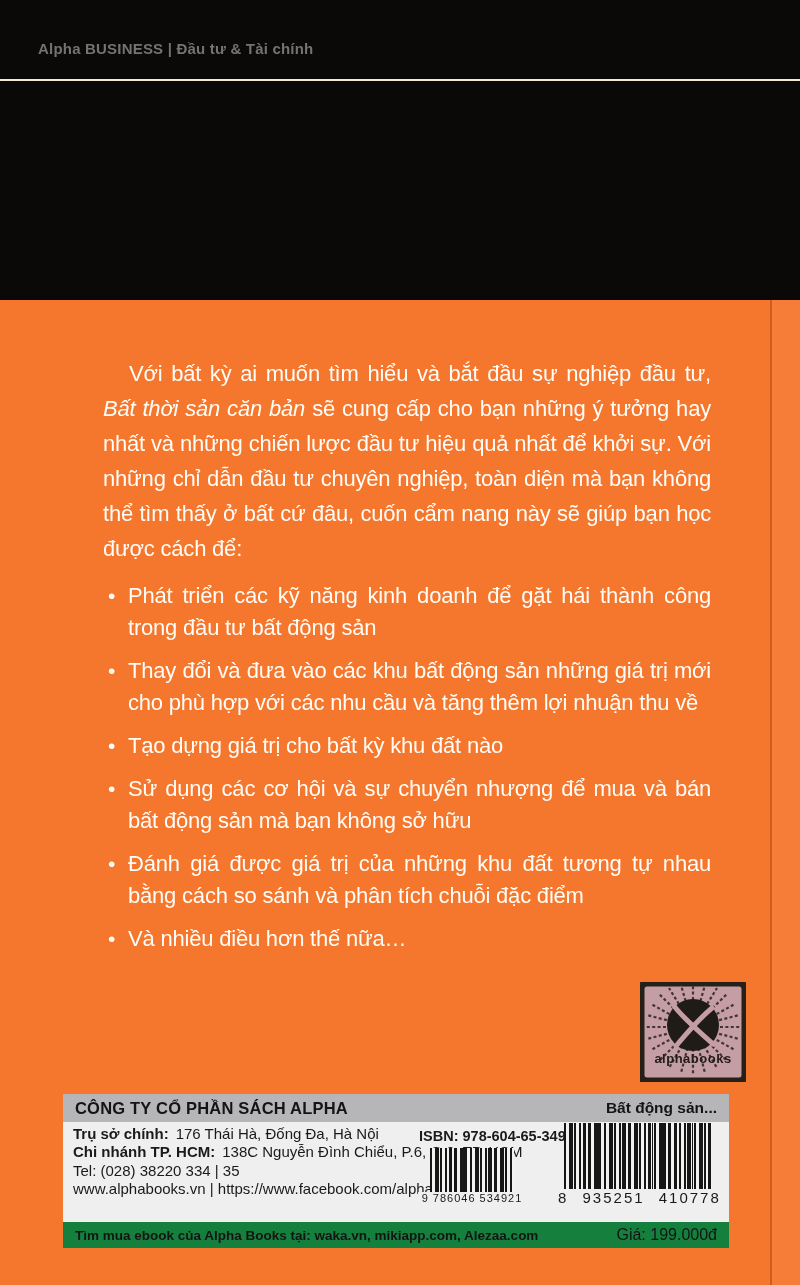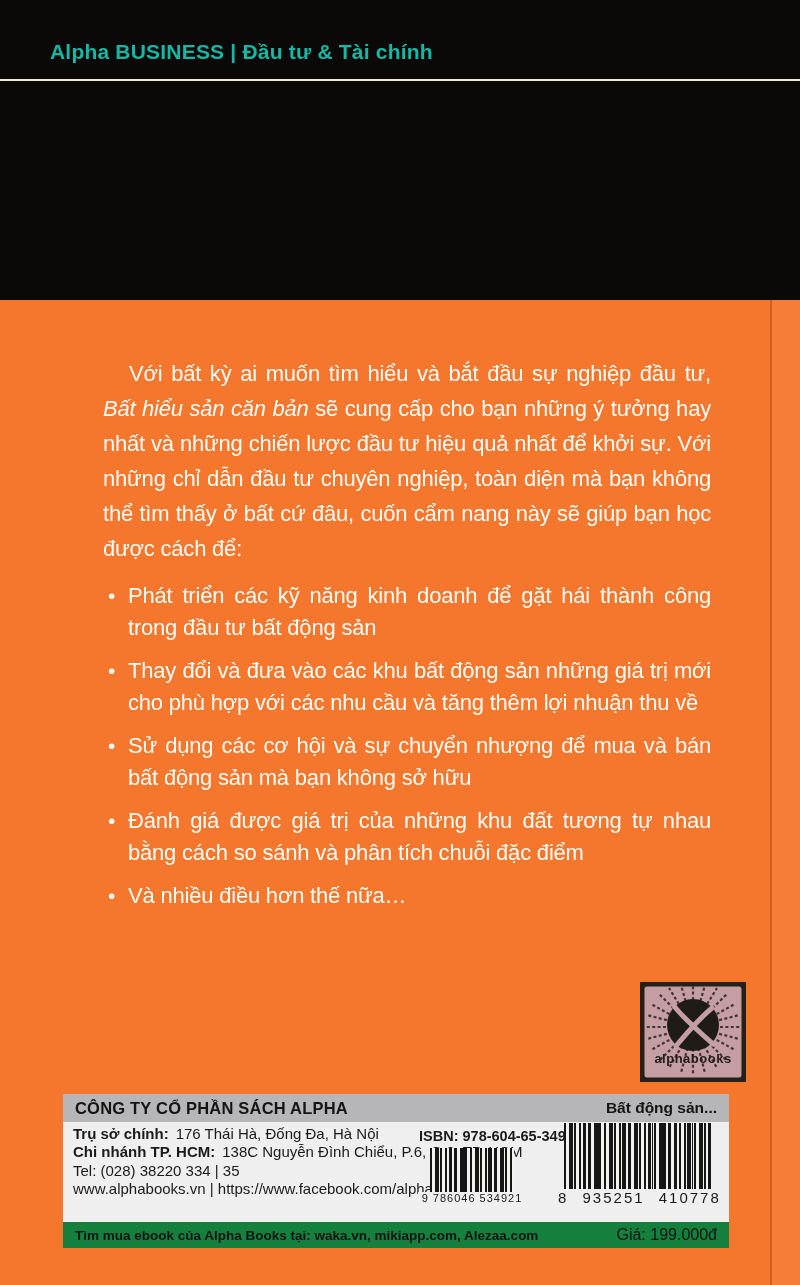--- a/index.html
+++ b/index.html
@@ -2,21 +2,21 @@
 <html><head>
 <meta charset="utf-8">
 <style>
   html,body{margin:0;padding:0;}
   body{width:800px;height:1285px;position:relative;overflow:hidden;
        font-family:"Liberation Sans",sans-serif;background:#f5762d;}
   .page{position:absolute;inset:0;}
 
   
   .top-black{position:absolute;left:0;top:0;width:800px;height:300px;background:#0b0907;}
-  .imprint{position:absolute;left:50px;top:40px;color:#14b8a6;font-size:21px;font-weight:bold;
+  .imprint{position:absolute;left:38px;top:40px;color:#737373;font-size:15px;font-weight:bold;
            letter-spacing:.2px;white-space:nowrap;}
   .cream-line{position:absolute;left:0;top:79px;width:800px;height:2px;background:#efe9d2;}
 
   
   .crease{position:absolute;left:770px;top:300px;width:2px;height:985px;background:rgba(140,45,0,.35);}
   .crease-shade{position:absolute;left:772px;top:300px;width:28px;height:985px;background:rgba(255,255,255,.05);}
 
   
   .content{position:absolute;left:103px;top:356px;width:608px;color:#fffdf8;}
   .intro{margin:0;font-size:22px;line-height:35px;text-align:justify;text-indent:26px;letter-spacing:-.2px;}
@@ -65,24 +65,25 @@
 
   <div class="top-black">
     <div class="imprint">Alpha BUSINESS | Đầu tư &amp; Tài chính</div>
     <div class="cream-line"></div>
   </div>
 
   <div class="crease"></div>
   <div class="crease-shade"></div>
 
   <div class="content">
-    <p class="intro"><span>Với bất kỳ ai muốn tìm hiểu và bắt đầu sự nghiệp đầu tư, </span><i>Bất hiểu sản căn bản</i><span> sẽ cung cấp cho bạn những ý tưởng hay nhất và những chiến lược đầu tư hiệu quả nhất để khởi sự. Với những chỉ dẫn đầu tư chuyên nghiệp, toàn diện mà bạn không thể tìm thấy ở bất cứ đâu, cuốn cẩm nang này sẽ giúp bạn học được cách để:</span></p>
+    <p class="intro"><span>Với bất kỳ ai muốn tìm hiểu và bắt đầu sự nghiệp đầu tư, </span><i>Bất thời sản căn bản</i><span> sẽ cung cấp cho bạn những ý tưởng hay nhất và những chiến lược đầu tư hiệu quả nhất để khởi sự. Với những chỉ dẫn đầu tư chuyên nghiệp, toàn diện mà bạn không thể tìm thấy ở bất cứ đâu, cuốn cẩm nang này sẽ giúp bạn học được cách để:</span></p>
     <ul class="benefits">
       <li>Phát triển các kỹ năng kinh doanh để gặt hái thành công trong đầu tư bất động sản</li>
       <li>Thay đổi và đưa vào các khu bất động sản những giá trị mới cho phù hợp với các nhu cầu và tăng thêm lợi nhuận thu về</li>
+      <li>Tạo dựng giá trị cho bất kỳ khu đất nào</li>
       <li>Sử dụng các cơ hội và sự chuyển nhượng để mua và bán bất động sản mà bạn không sở hữu</li>
       <li>Đánh giá được giá trị của những khu đất tương tự nhau bằng cách so sánh và phân tích chuỗi đặc điểm</li>
       <li>Và nhiều điều hơn thế nữa…</li>
     </ul>
   </div>
 
   <svg class="stamp" viewBox="0 0 106 100">
     <rect x="1" y="1" width="104" height="98" rx="6" fill="#c59da5" stroke="#262019" stroke-width="7"></rect>
     <g stroke="#41362e" stroke-width="2.2" stroke-dasharray="3 2.4">
       <line x1="53" y1="45" x2="101" y2="45"></line>

